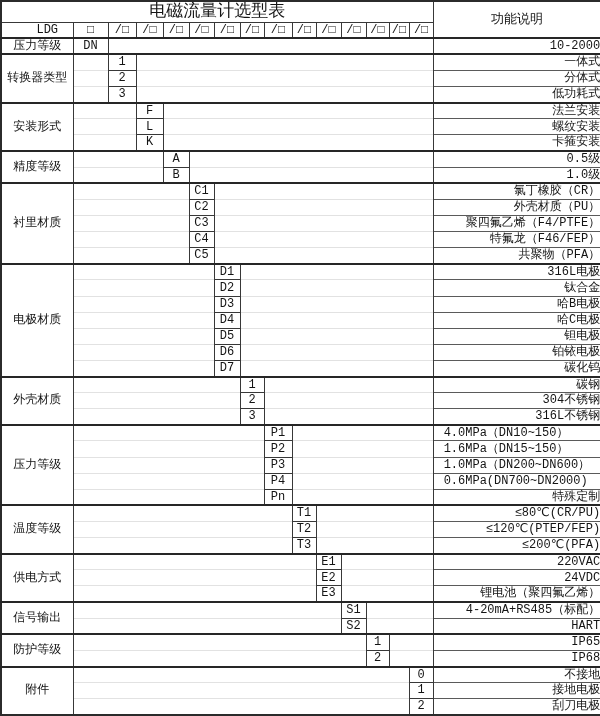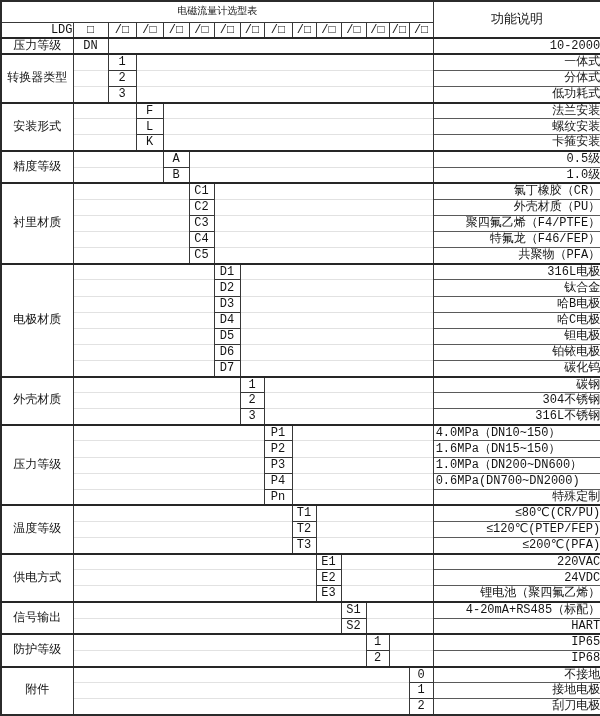--- a/index.html
+++ b/index.html
@@ -10,31 +10,31 @@
     border:2px solid #2b2b2b;
     background:#fff;color:#141414;
     font-family:"Liberation Mono","DejaVu Sans Mono","DejaVu Sans",sans-serif;
   }
   td{padding:0;margin:0;font-size:12px;line-height:1.05;text-align:center;vertical-align:middle;
      overflow:hidden;white-space:nowrap;}
   tr{height:16px;}
   tr.title-row{height:21px;}
   
   td.lbl{border-right:1px solid #383838;}
-  td.lbl-left{text-align:right;padding-left:20px;}
+  td.lbl-left{text-align:center;padding-left:20px;}
   
   td.cd{border:1px solid #383838;}
   
   td.fn{border-left:1px solid #383838;border-top:1px solid #5a5a5a;text-align:right;}
-  td.fn-left{text-align:left;padding-left:2px;}
+  td.fn-left{text-align:left;padding-left:10px;}
   
   td.bl{border-top:1px solid #e2e2e2;}
   td.bl0{border-top:none;}
   
-  td.t-title{border-bottom:1px solid #383838;border-right:1px solid #383838;font-size:10px;}
+  td.t-title{border-bottom:1px solid #383838;border-right:1px solid #383838;font-size:17px;}
   td.f-head{font-size:13px;border-radius:17px;}
   
   tr.sec td{border-top:2px solid #262626;}
 </style>
 </head>
 <body>
 
 <div id="stage">
   <table class="sel">
     <colgroup>

